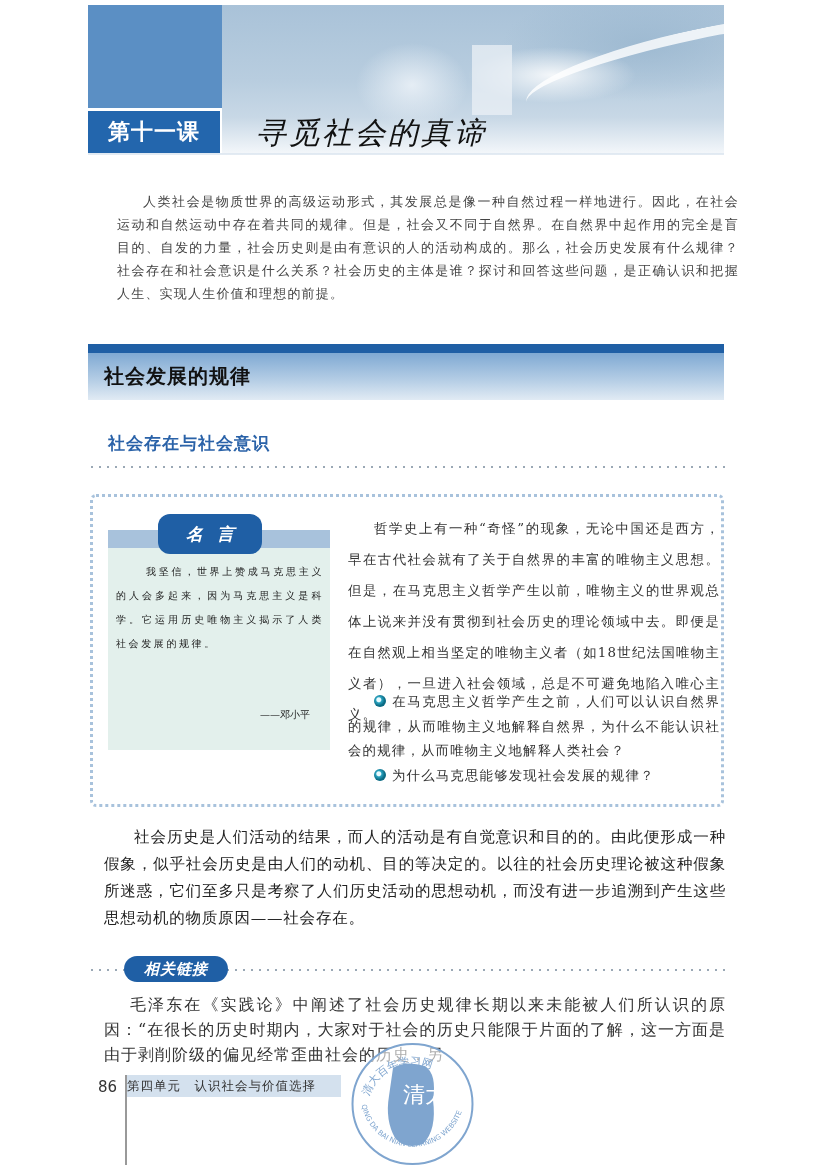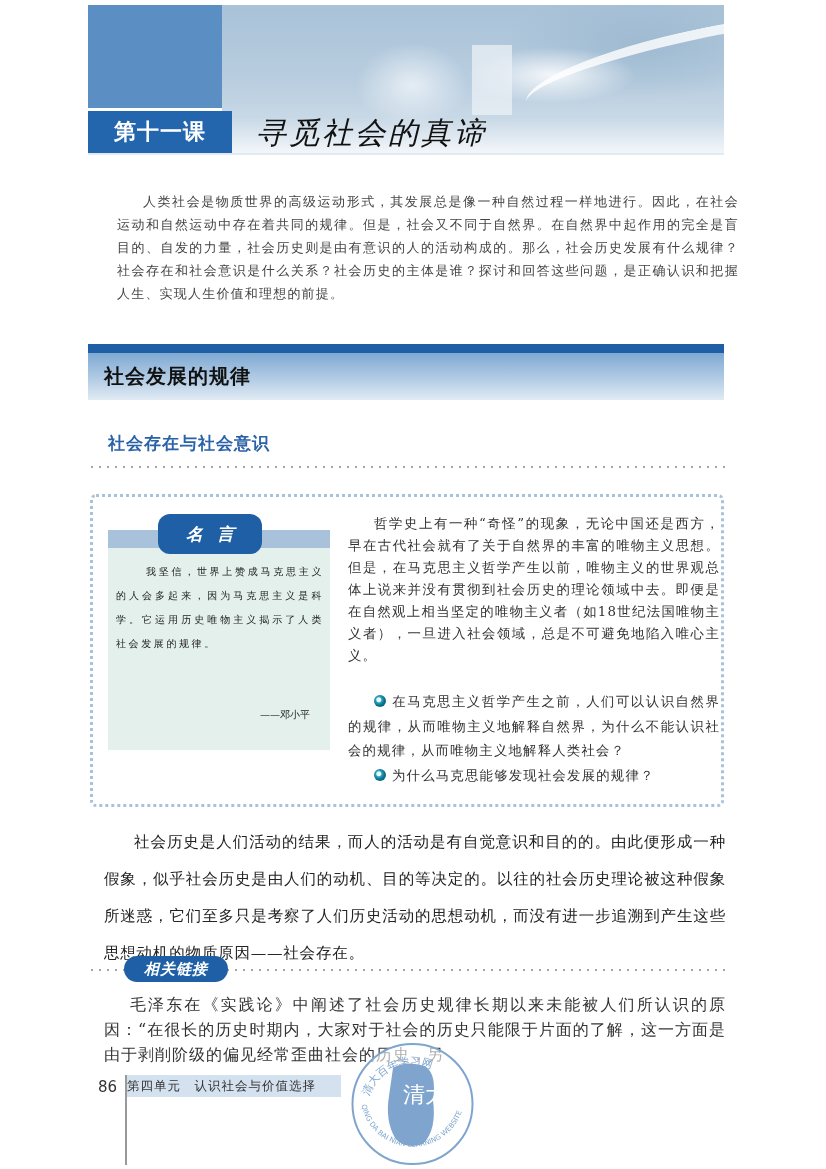--- a/index.html
+++ b/index.html
@@ -11,21 +11,21 @@
   .banner-photo { position: absolute; left: 134px; top: 0; width: 502px; height: 150px;
     background:
       radial-gradient(ellipse 120px 40px at 330px 70px, rgba(255,255,255,0.85), rgba(255,255,255,0) 70%),
       radial-gradient(ellipse 80px 60px at 190px 80px, rgba(240,245,250,0.8), rgba(255,255,255,0) 70%),
       radial-gradient(ellipse 200px 80px at 420px 40px, rgba(150,180,205,0.7), rgba(150,180,205,0) 70%),
       linear-gradient(180deg, #a9c2d8 0%, #b8cddf 50%, #c8d8e6 75%, #f5f8fb 100%); }
   .wall { position: absolute; left: 300px; top: 30px; width: 300px; height: 60px; border-top: 10px solid rgba(255,255,255,0.8);
     border-radius: 60% 40% 0 0; transform: rotate(-12deg); }
   .tower { position: absolute; left: 250px; top: 40px; width: 40px; height: 70px; background: rgba(235,240,246,0.75); }
   .banner-block { position: absolute; left: 0; top: 0; width: 134px; height: 103px; background: #5b8fc4; }
-  .lesson-label { position: absolute; left: 0; top: 106px; width: 144px; height: 42px; background: #2366ad;
+  .lesson-label { position: absolute; left: 0; top: 106px; width: 132px; height: 42px; background: #2366ad;
     color: #fff; font-size: 22px; font-weight: bold; display: flex; align-items: center; justify-content: center;
     font-family: "DejaVu Serif", serif; letter-spacing: 1px; }
   .lesson-title { position: absolute; left: 168px; top: 108px; font-size: 30px; color: #111; font-family: "DejaVu Serif", serif;
     letter-spacing: 3px; font-style: italic; }
   .banner-fade { position: absolute; left: 0; top: 148px; width: 636px; height: 12px;
     background: linear-gradient(180deg, #dfe8f1, #ffffff); }
 
   
   .intro { position: absolute; left: 104px; top: 190px; width: 622px; font-size: 13px; line-height: 23px;
     color: #444; text-indent: 26px; text-align: justify; letter-spacing: 1.2px; margin-left: 13px; }
@@ -49,29 +49,29 @@
   .motto { position: absolute; left: 108px; top: 530px; width: 222px; height: 220px; background: #e3f0ec; }
   .motto-band { position: absolute; left: 0; top: 0; width: 222px; height: 18px; background: #a8c2dc; }
   .motto-tab { position: absolute; left: 42px; top: -16px; width: 104px; height: 40px; background: #1f5fa5;
     border-radius: 12px; color: #fff; font-size: 17px; font-weight: bold; font-style: italic;
     display: flex; align-items: center; justify-content: center; letter-spacing: 14px; padding-left: 14px;
     font-family: "DejaVu Sans", sans-serif; margin-left: 8px; }
   .motto-text { position: absolute; left: 8px; top: 30px; width: 208px; font-size: 10px; line-height: 24px;
     text-indent: 30px; letter-spacing: 2.6px; color: #222; text-align: justify; }
   .motto-author { position: absolute; right: 20px; top: 178px; font-size: 10px; color: #222; }
 
-  .right-text { position: absolute; left: 348px; top: 513px; width: 372px; font-size: 13.4px; line-height: 22px;
+  .right-text { position: absolute; left: 348px; top: 513px; width: 372px; font-size: 13.4px; line-height: 31px;
     text-indent: 26px; letter-spacing: 1.1px; color: #333; text-align: justify; }
   .q-block { position: absolute; left: 348px; top: 690px; width: 372px; font-size: 13.4px; line-height: 24.6px;
     letter-spacing: 1.2px; color: #333; }
   .q-item { text-indent: 26px; text-align: justify; }
   .q-icon { display: inline-block; width: 12px; height: 12px; border-radius: 50%; vertical-align: -1px; margin-right: 6px;
     background: radial-gradient(circle at 40% 40%, #e9fbff 0 2px, #2aa3c0 3px, #0b6b84 6px); text-indent: 0; }
 
-  .main-text { position: absolute; left: 104px; top: 824px; width: 622px; font-size: 15.5px; line-height: 37px;
+  .main-text { position: absolute; left: 104px; top: 824px; width: 622px; font-size: 15.5px; line-height: 27px;
     text-indent: 30px; letter-spacing: 0.8px; color: #222; text-align: justify; }
 
   
   .link-tab { position: absolute; left: 124px; top: 956px; width: 104px; height: 26px; background: #1f5fa5;
     border-radius: 13px; color: #fff; font-size: 15px; font-weight: bold; font-style: italic; display: flex;
     align-items: center; justify-content: center; letter-spacing: 1px; font-family: "DejaVu Sans", sans-serif; }
   .link-text { position: absolute; left: 104px; top: 992px; width: 622px; font-size: 16px; line-height: 25px;
     text-indent: 26px; letter-spacing: 1px; color: #333; text-align: justify; }
 
   

